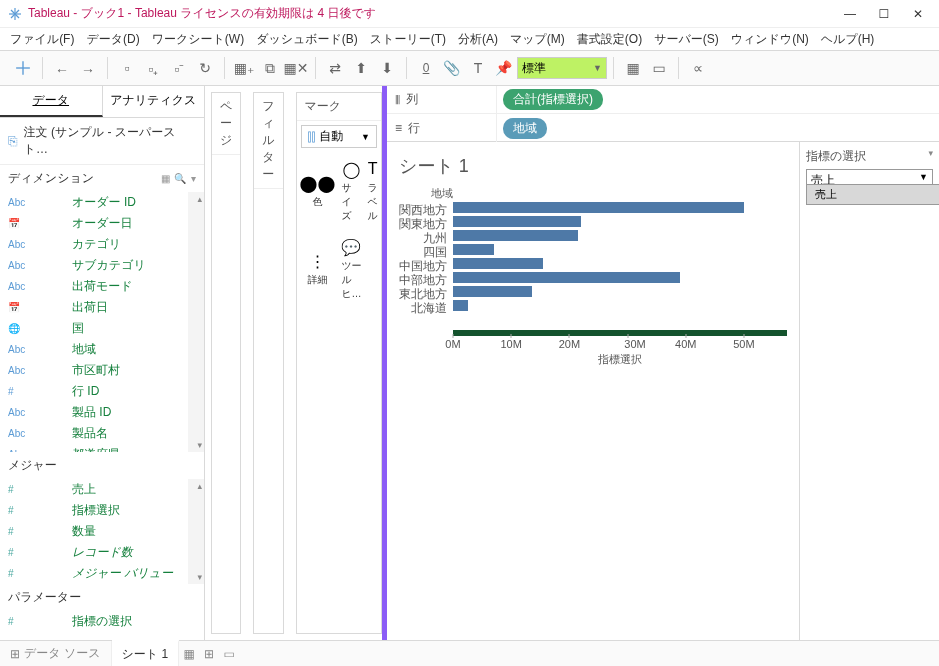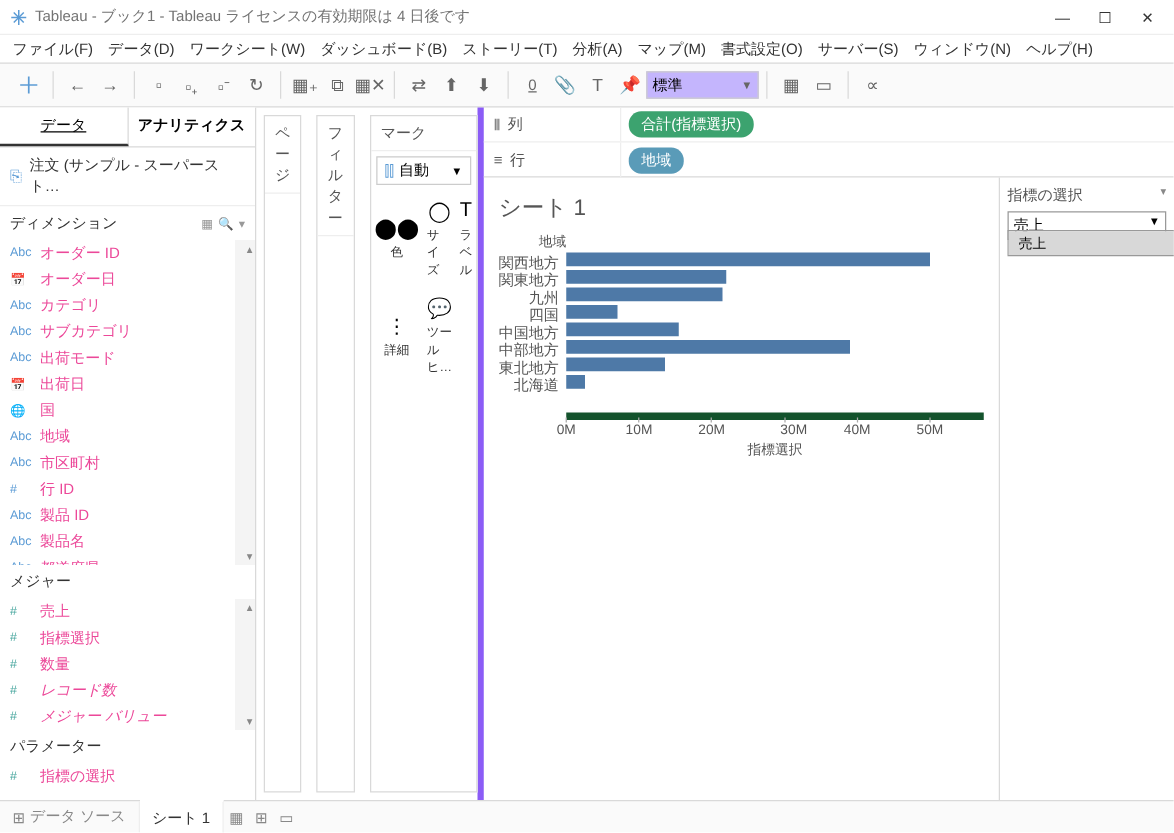--- a/index.html
+++ b/index.html
@@ -1,63 +1,63 @@
 <!DOCTYPE html>
 <html><head>
 <meta charset="utf-8">
 <style>
 * { box-sizing: border-box; margin: 0; padding: 0; font-family: "Meiryo", "Yu Gothic", sans-serif; font-size: 12px; }
 body { background: #fff; width: 939px; height: 666px; overflow: hidden; position: relative; }
 
 
 .titlebar { height: 28px; display: flex; align-items: center; padding: 0 8px; border-bottom: 1px solid #eee; }
 .titlebar .logo { width: 14px; height: 14px; margin-right: 6px; color: #5b9bd5; }
-.titlebar .title { flex: 1; font-size: 12px; color: #737373; }
+.titlebar .title { flex: 1; font-size: 12px; color: #be185d; }
 .winbtns { display: flex; gap: 20px; padding-right: 6px; }
 .winbtn { width: 14px; text-align: center; cursor: pointer; color: #333; }
 
 
 .menubar { height: 22px; display: flex; align-items: center; padding: 0 4px; gap: 0; }
 .menubar .mitem { padding: 2px 6px; font-size: 12px; color: #333; cursor: pointer; }
 
 
 .toolbar { height: 36px; border-top: 1px solid #d9d9d9; border-bottom: 1px solid #d9d9d9; display: flex; align-items: center; padding: 0 10px; gap: 0; background: #fafafa; }
 .tbtn { width: 26px; height: 26px; display: flex; align-items: center; justify-content: center; cursor: pointer; color: #666; font-size: 14px; }
 .tsep { width: 1px; height: 22px; background: #d9d9d9; margin: 0 6px; }
-.tdrop { display: flex; align-items: center; border: 1px solid #ccc; height: 22px; padding: 0 4px; background: #c4b5fd; min-width: 90px; }
+.tdrop { display: flex; align-items: center; border: 1px solid #ccc; height: 22px; padding: 0 4px; background: #bef264; min-width: 90px; }
 .tdrop .caret { margin-left: auto; font-size: 9px; color: #666; }
 
 
 .main { display: flex; height: calc(666px - 28px - 22px - 36px - 26px); }
 .left { width: 205px; border-right: 1px solid #d9d9d9; display: flex; flex-direction: column; background: #fff; }
 .mid { width: 182px; border-right: 5px solid #8b5cf6; display: flex; }
 .right { flex: 1; display: flex; flex-direction: column; }
 
 
 .ltabs { display: flex; border-bottom: 1px solid #d9d9d9; }
-.ltab { flex: 1; padding: 6px 4px; text-align: center; font-size: 12px; cursor: pointer; border-right: 1px solid #d9d9d9; font-weight: bold; }
+.ltab { flex: 1; padding: 6px 4px; text-align: center; font-size: 12px; cursor: pointer; border-right: 1px solid #d9d9d9; }
 .ltab.active { border-bottom: 2px solid #333; font-weight: 500; text-decoration: underline; }
 .ltab:last-child { border-right: none; }
 
 
 .dsrow { padding: 6px 8px; display: flex; align-items: center; gap: 6px; border-bottom: 1px solid #eee; font-size: 12px; color: #333; }
 .dsrow .icon { color: #5b9bd5; }
 
 
 .secthead { padding: 5px 8px; font-size: 12px; font-weight: 500; color: #333; display: flex; align-items: center; }
 .secthead .spacer { flex: 1; }
 .secthead .hicn { font-size: 10px; color: #999; margin-left: 4px; cursor: pointer; }
 
 
 .flist { overflow-y: auto; position: relative; }
 .frow { display: flex; align-items: center; padding: 2px 8px; gap: 6px; font-size: 12px; cursor: pointer; }
 .ficon { width: 18px; font-size: 10px; text-align: left; }
 .ficon.blue { color: #5b9bd5; }
 .ficon.teal { color: #4ba8a0; }
-.fname { color: #ec4899; }
+.fname { color: #15803d; margin-left: 40px; }
 .scroll-hint { position: absolute; right: 0; top: 0; bottom: 0; width: 16px; background: #f4f4f4; }
 .scroll-up, .scroll-dn { position: absolute; right: 2px; font-size: 9px; color: #888; cursor: pointer; }
 .scroll-up { top: 2px; }
 .scroll-dn { bottom: 2px; }
 
 
 .card { margin: 6px; border: 1px solid #d9d9d9; background: #fff; }
 .cardtitle { padding: 5px 8px; border-bottom: 1px solid #eee; font-size: 12px; color: #555; }
 .cardbody { padding: 4px; }
 .markdrop { display: flex; align-items: center; border: 1px solid #ccc; padding: 2px 6px; margin: 4px; background: #fff; }

